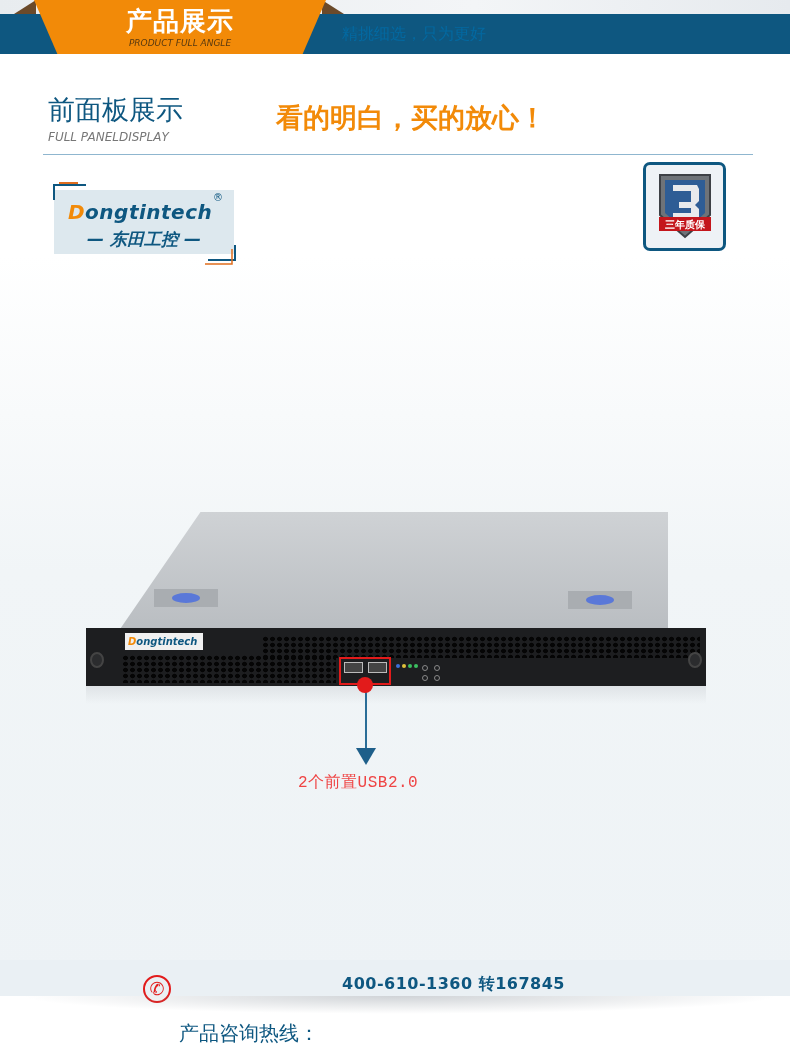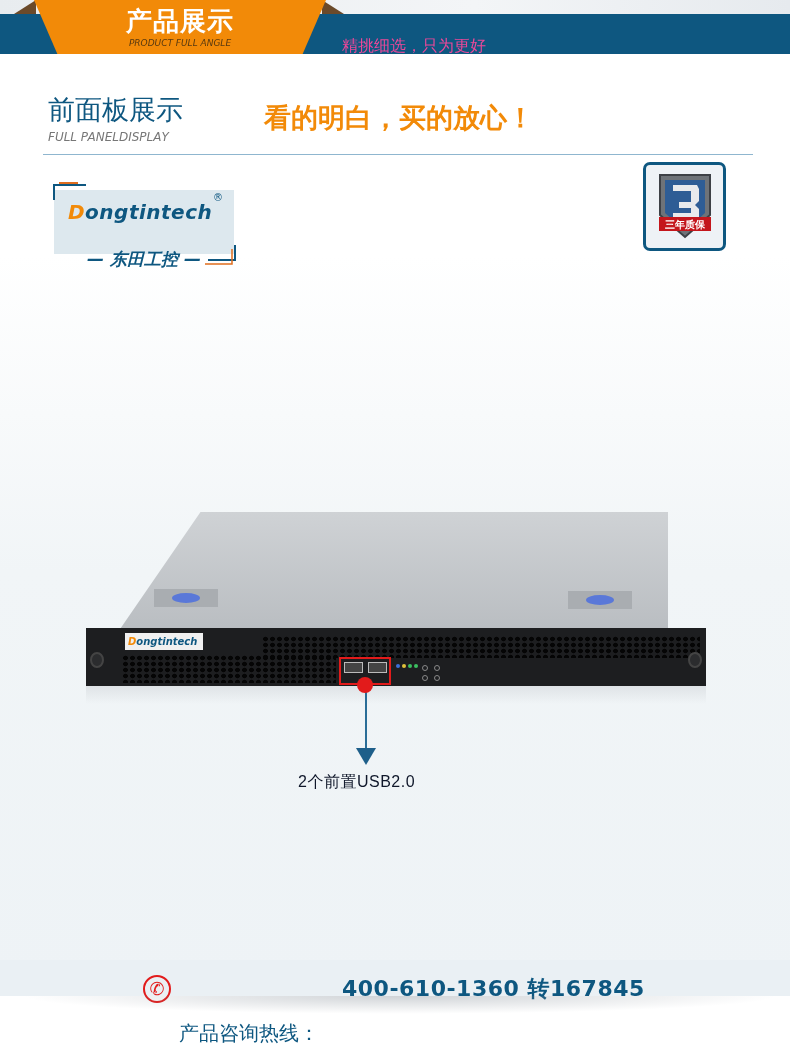--- a/index.html
+++ b/index.html
@@ -7,37 +7,37 @@
 
   
   .topband { position: absolute; left: 0; top: 0; width: 790px; height: 14px; background: linear-gradient(90deg, #e8ecef, #f3f5f7 60%, #e6eaee); }
   .bluebar { position: absolute; left: 0; top: 14px; width: 790px; height: 40px; background: #0e5780; }
   .orangetab { position: absolute; left: 34px; top: 0; width: 292px; height: 54px; background: #f28a08;
     clip-path: polygon(0 0, 100% 0, 92% 100%, 8% 100%); }
   .tab-corner-l { position:absolute; left: 14px; top: 0; width: 22px; height: 14px; background:#6b4a2a; clip-path: polygon(100% 0, 100% 100%, 0 100%); }
   .tab-corner-r { position:absolute; left: 322px; top: 0; width: 22px; height: 14px; background:#6b4a2a; clip-path: polygon(0 0, 0 100%, 100% 100%); }
   .tab-title { position: absolute; left: 34px; top: 4px; width: 292px; text-align: center; font-size: 26px; font-weight: bold; color: #ffffff; letter-spacing: 1px; }
   .tab-sub { position: absolute; left: 34px; top: 38px; width: 292px; text-align: center; font-size: 9px; font-style: italic; color: #5a3a10; letter-spacing: 0; }
-  .tagline { position: absolute; left: 342px; top: 36px; font-size: 16px; color: #ec4899; }
+  .tagline { position: absolute; left: 342px; top: 24px; font-size: 16px; color: #0369a1; }
 
   
   .sec-title { position: absolute; left: 48px; top: 92px; font-size: 27px; font-weight: normal; color: #0e5780; }
   .sec-sub { position: absolute; left: 48px; top: 130px; font-size: 12px; font-style: italic; color: #777; }
-  .slogan { position: absolute; left: 264px; top: 100px; font-size: 27px; color: #f28a08; font-weight: bold; font-family: Liberation Mono, monospace; }
+  .slogan { position: absolute; left: 276px; top: 100px; font-size: 27px; color: #f28a08; font-weight: bold; font-family: Liberation Mono, monospace; }
   .rule { position: absolute; left: 43px; top: 154px; width: 710px; height: 1px; background: #8fb6cf; }
 
   
   .stage { position: absolute; left: 0; top: 156px; width: 790px; height: 830px; background: linear-gradient(180deg, #ffffff 0%, #ffffff 12%, #f1f5f7 50%, #eef3f6 100%); }
 
   
   .logo-box { position: absolute; left: 54px; top: 190px; width: 180px; height: 64px; background: #dde8ee; }
   .logo-en { position: absolute; left: 68px; top: 200px; font-size: 20px; font-style: italic; font-weight: bold; color: #0e5780; letter-spacing: 0.5px; }
   .logo-en .d { color: #f28a08; }
   .logo-reg { position: absolute; left: 213px; top: 192px; font-size: 10px; color: #0e5780; }
-  .logo-cn { position: absolute; left: 54px; top: 228px; width: 180px; text-align: center; font-size: 17px; font-weight: bold; font-style: italic; color: #0e5780; margin-top: 20px; }
+  .logo-cn { position: absolute; left: 54px; top: 228px; width: 180px; text-align: center; font-size: 17px; font-weight: bold; font-style: italic; color: #0e5780; }
   .brk { position: absolute; }
 
   
   .warranty { position: absolute; left: 643px; top: 162px; width: 83px; height: 89px; border: 3px solid #0e5780; border-radius: 7px; background: #eef2f6; }
   .shield { position: absolute; left: 657px; top: 171px; width: 56px; height: 68px; }
 
   
   .server-top { position: absolute; left: 118px; top: 512px; width: 550px; height: 120px; background: linear-gradient(180deg, #cfd2d5, #b9bdc1); clip-path: polygon(15% 0, 100% 0, 100% 100%, 0 100%); }
   .vent-pad { position: absolute; width: 64px; height: 18px; background: #a9adb1; }
   .vent-pad .blue { position: absolute; left: 18px; top: 4px; width: 28px; height: 10px; border-radius: 50%; background: #5a78d8; }
@@ -49,27 +49,27 @@
   .usb-frame { position: absolute; left: 339px; top: 657px; width: 52px; height: 28px; border: 2px solid #e21b1b; }
   .usb { position: absolute; width: 19px; height: 11px; border: 1px solid #bbb; background: #444; }
   .led { position: absolute; width: 4px; height: 4px; border-radius: 50%; }
   .btn-dot { position: absolute; width: 6px; height: 6px; border-radius: 50%; border: 1px solid #888; }
   .reflect { position: absolute; left: 86px; top: 686px; width: 620px; height: 18px; background: linear-gradient(180deg, rgba(190,195,200,0.35), rgba(255,255,255,0)); }
 
   
   .callout-dot { position: absolute; left: 357px; top: 677px; width: 16px; height: 16px; border-radius: 50%; background: #e21b1b; }
   .callout-line { position: absolute; left: 365px; top: 690px; width: 2px; height: 60px; background: #2a6d97; }
   .callout-arrow { position: absolute; left: 356px; top: 748px; width: 0; height: 0; border-left: 10px solid transparent; border-right: 10px solid transparent; border-top: 17px solid #1e5f8a; }
-  .callout-label { position: absolute; left: 298px; top: 772px; font-family: Liberation Sans, sans-serif; font-size: 16px; color: #0f172a; letter-spacing: 0.5px; }
+  .callout-label { position: absolute; left: 298px; top: 772px; font-family: Liberation Mono, monospace; font-size: 16px; color: #ef4444; letter-spacing: 0.5px; }
 
   
   .hotline-bar { position: absolute; left: 0; top: 960px; width: 790px; height: 36px; background: #eaf0f4; }
   .phone-icon { position: absolute; left: 143px; top: 975px; width: 28px; height: 28px; border-radius: 50%; border: 2px solid #e21b1b; color: #e21b1b; font-size: 18px; font-weight: bold; font-style: italic; text-align: center; line-height: 24px; }
   .hotline-label { position: absolute; left: 179px; top: 1020px; font-size: 20px; color: #0e5780; }
-  .hotline-num { position: absolute; left: 342px; top: 974px; font-size: 22px; font-weight: bold; color: #0e5780; letter-spacing: 0.5px; }
+  .hotline-num { position: absolute; left: 342px; top: 974px; font-size: 16px; font-weight: bold; color: #0e5780; letter-spacing: 0.5px; }
   .shadow { position: absolute; left: 20px; top: 996px; width: 760px; height: 18px; background: radial-gradient(ellipse at 50% 0%, rgba(120,130,140,0.35), rgba(255,255,255,0) 70%); }
 </style>
 </head>
 <body>
 
 <div class="topband"></div>
 <div class="bluebar"></div>
 <div class="tab-corner-l"></div>
 <div class="tab-corner-r"></div>
 <div class="orangetab"></div>

